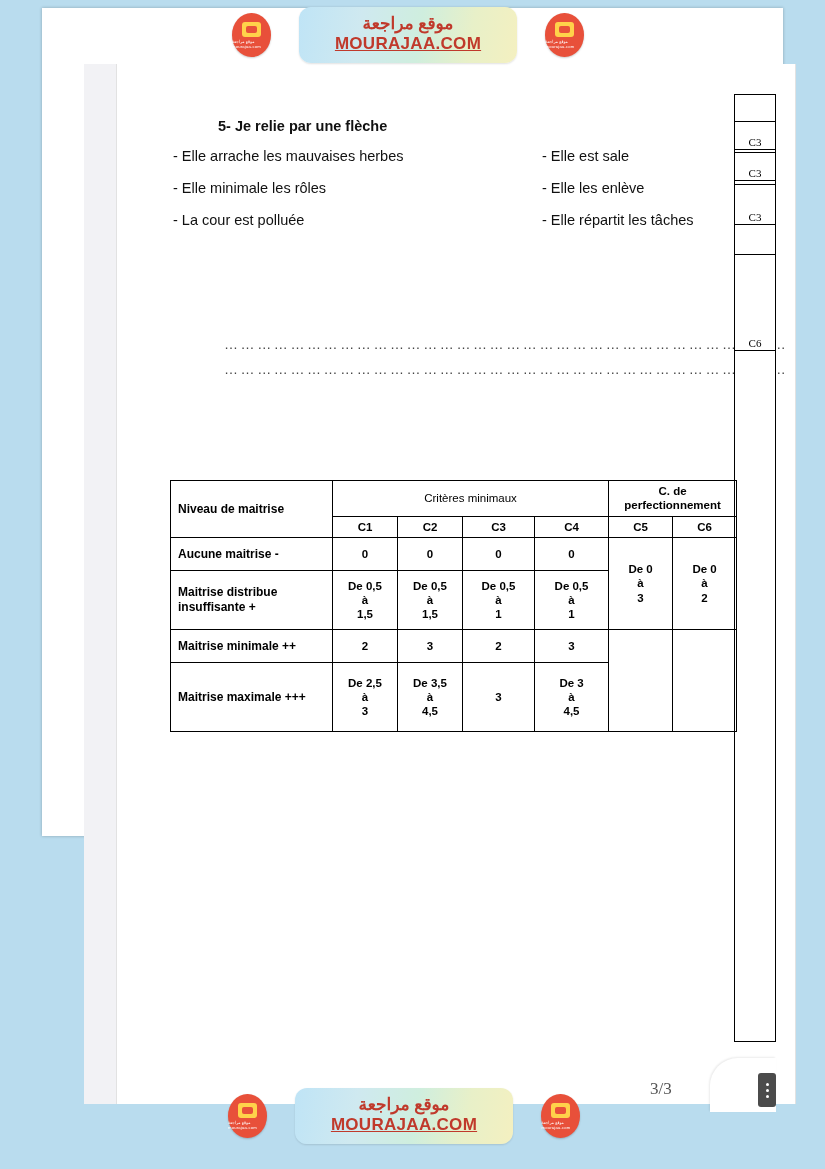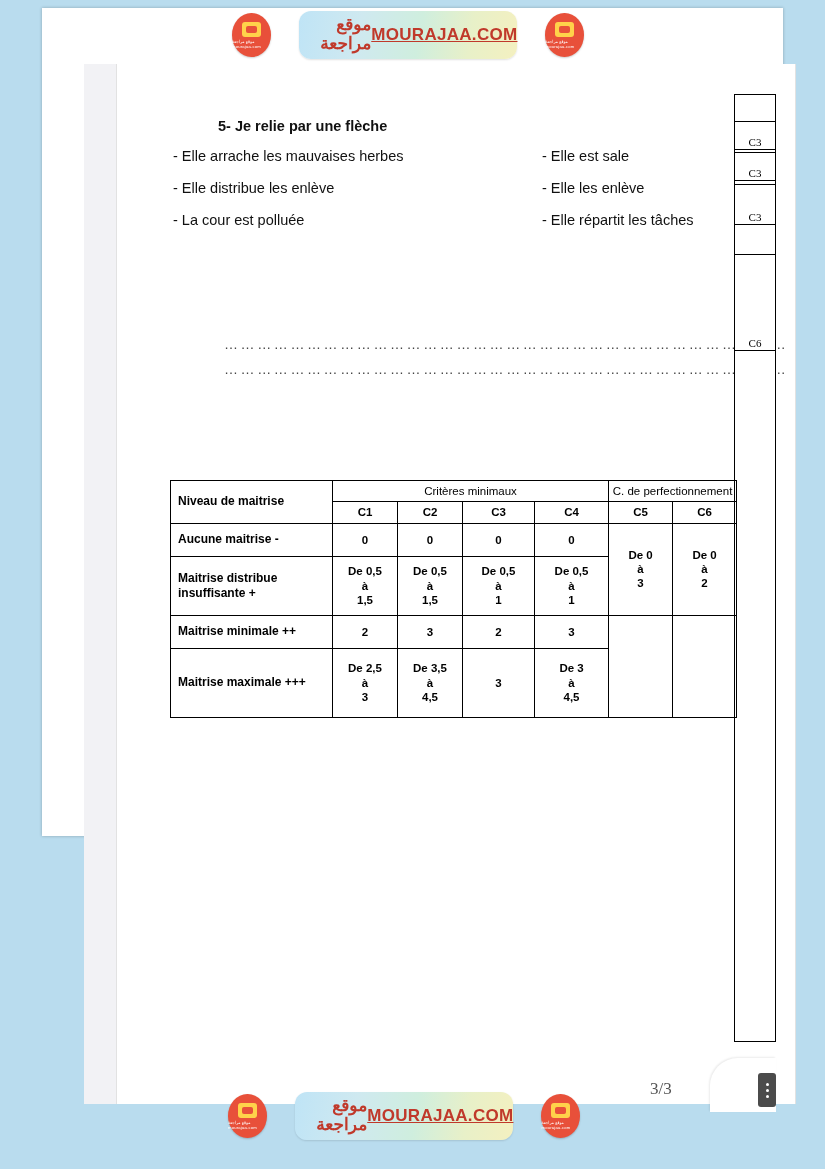--- a/index.html
+++ b/index.html
@@ -48,26 +48,27 @@
     position: absolute;
     display: flex;
     align-items: center;
     justify-content: center;
     z-index: 30;
   }
   .wm-top { left: 232px; top: 4px; width: 352px; height: 62px; }
   .wm-bottom { left: 228px; top: 1080px; width: 352px; height: 72px; }
   .wm-plate {
     width: 250px;
-    height: 48px;
+    height: 56px;
     border-radius: 12px;
     background: linear-gradient(100deg, #bfe4f6 0%, #cfe9f0 28%, #cfeede 55%, #e8f0c8 78%, #f4f0c0 100%);
     display: flex;
-    flex-direction: row;
+    flex-direction: column;
     align-items: center;
+    justify-content: center;
     box-shadow: 0 1px 2px rgba(0,0,0,0.12);
   }
   .wm-ar {
     color: #c0392b;
     font-size: 17px;
     font-weight: bold;
     line-height: 1.1;
     direction: rtl;
   }
   .wm-url {
@@ -243,21 +244,21 @@
 <body>
 
 <div class="page-frame">
   <div class="left-gutter"></div>
   <div class="page-sheet"></div>
 
   <div class="ex-title" id="ex5-title">5- Je relie par une flèche</div>
 
   <div class="match-col" id="match-left">
     <div class="row">- Elle arrache les mauvaises herbes</div>
-    <div class="row">- Elle distribue les enlève</div>
+    <div class="row">- Elle minimale les rôles</div>
     <div class="row">- La cour est polluée</div>
   </div>
 
   <div class="match-col" id="match-right">
     <div class="row">- Elle est sale</div>
     <div class="row">- Elle les enlève</div>
     <div class="row">- Elle répartit les tâches</div>
   </div>
 
   <div class="dots" id="dots1">…………………………………………………………………………………………</div>
@@ -277,21 +278,21 @@
         <col style="width:65px">
         <col style="width:72px">
         <col style="width:74px">
         <col style="width:64px">
         <col style="width:64px">
       </colgroup>
       <tbody>
           <tr>
         <td rowspan="2" class="level">Niveau de maitrise</td>
         <td colspan="4" class="c-head" style="font-weight:normal;">Critères minimaux</td>
-        <td colspan="2" class="c-head" style="font-weight:normal;border-radius:7px;">C. de perfectionnement</td>
+        <td colspan="2" class="c-head" style="font-weight:bold;border-radius:7px;">C. de perfectionnement</td>
       </tr>
       <tr>
         <td class="c-head">C1</td>
         <td class="c-head">C2</td>
         <td class="c-head">C3</td>
         <td class="c-head">C4</td>
         <td class="c-head">C5</td>
         <td class="c-head">C6</td>
       </tr>
 

